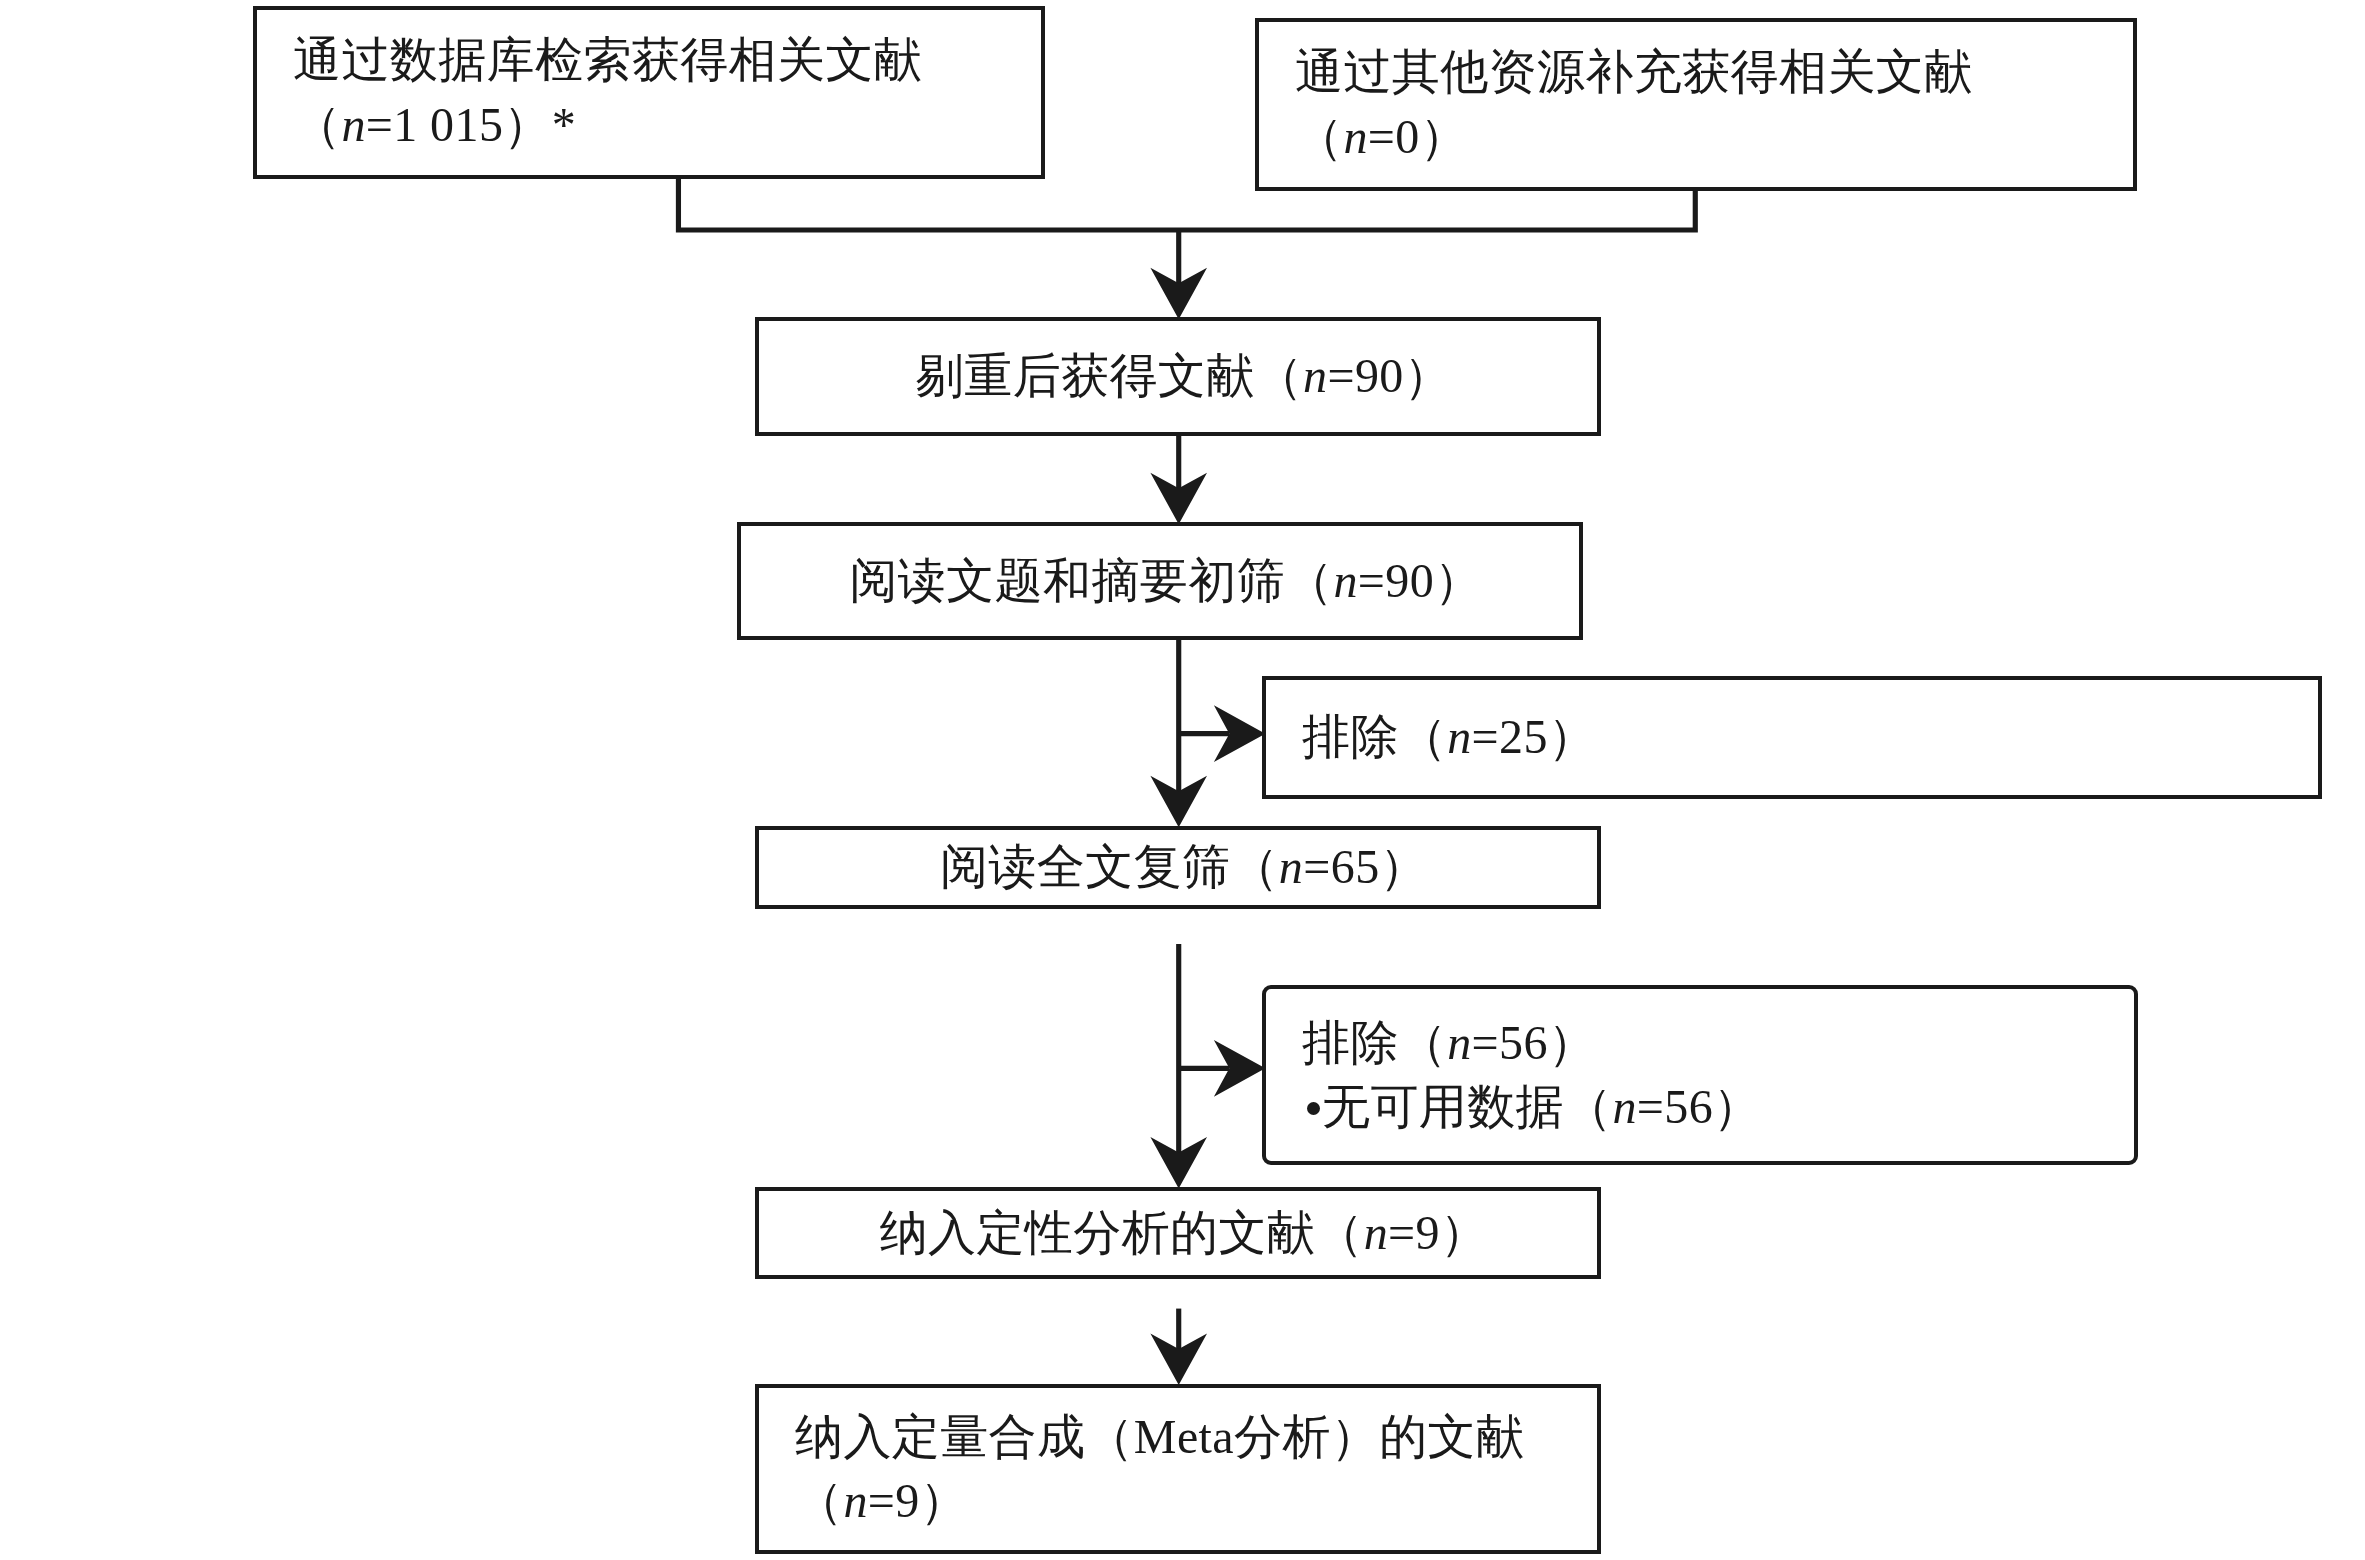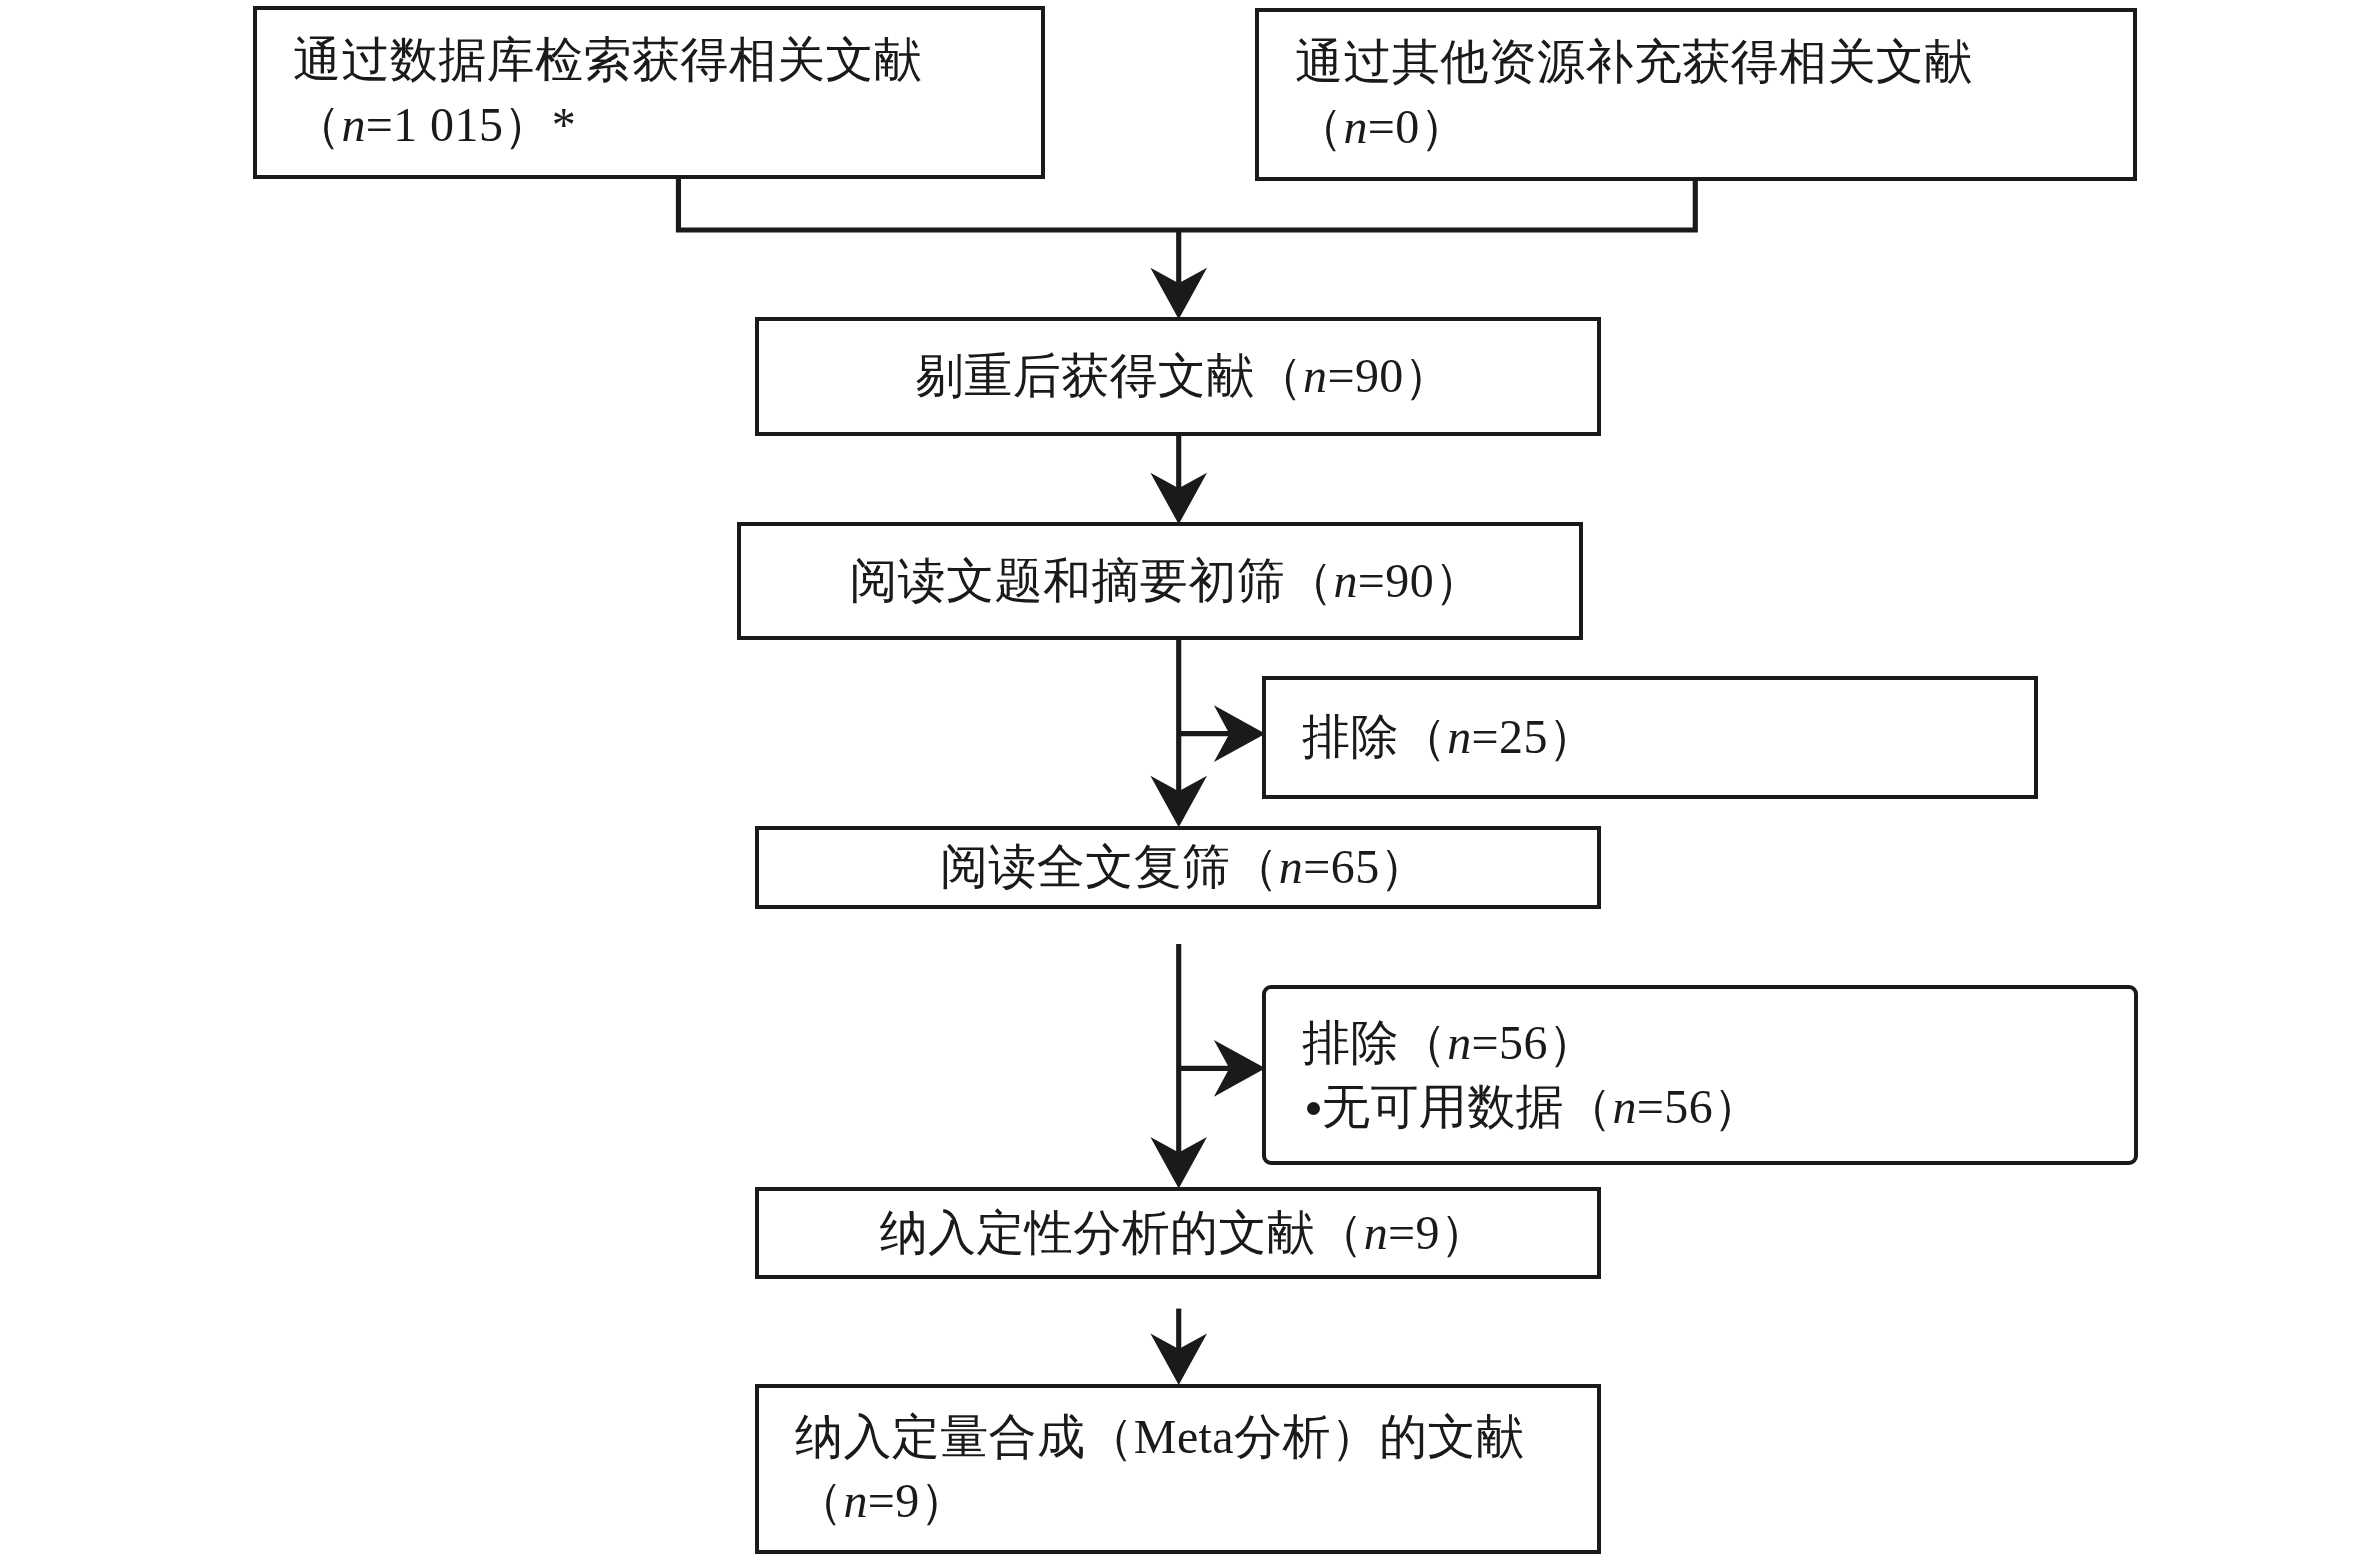--- a/index.html
+++ b/index.html
@@ -115,40 +115,40 @@
     <polygon points="1373,1614 1340,1554 1373,1572 1406,1554"></polygon>
   </svg>
 
   <div class="flow-box left-align" style="left:253px; top:6px; width:792px; height:173px;">
     <div class="box-text line-pad-left">通过数据库检索获得相关文献</div>
     <div class="box-text line-pad-left">
       <span>（</span><span class="var">n</span><span>=1 015</span><span>）*</span>
     </div>
   </div>
 
-  <div class="flow-box left-align" style="left:1255px; top:8px; width:882px; height:173px;">
+  <div class="flow-box left-align" style="left:1255px; top:18px; width:882px; height:173px;">
     <div class="box-text line-pad-left">通过其他资源补充获得相关文献</div>
     <div class="box-text line-pad-left">
       <span>（</span><span class="var">n</span><span>=0</span><span>）</span>
     </div>
   </div>
 
   <div class="flow-box center-align" style="left:755px; top:317px; width:846px; height:119px;">
     <div class="box-text">
       <span>剔重后获得文献（</span><span class="var">n</span><span>=90</span><span>）</span>
     </div>
   </div>
 
   <div class="flow-box center-align" style="left:737px; top:522px; width:846px; height:118px;">
     <div class="box-text">
       <span>阅读文题和摘要初筛（</span><span class="var">n</span><span>=90</span><span>）</span>
     </div>
   </div>
 
-  <div class="flow-box left-align" style="left:1262px; top:676px; width:776px; height:123px;">
+  <div class="flow-box left-align" style="left:1262px; top:676px; width:1060px; height:123px;">
     <div class="box-text line-pad-left">
       <span>排除（</span><span class="var">n</span><span>=25</span><span>）</span>
     </div>
   </div>
 
   <div class="flow-box center-align" style="left:755px; top:826px; width:846px; height:83px;">
     <div class="box-text">
       <span>阅读全文复筛（</span><span class="var">n</span><span>=65</span><span>）</span>
     </div>
   </div>

